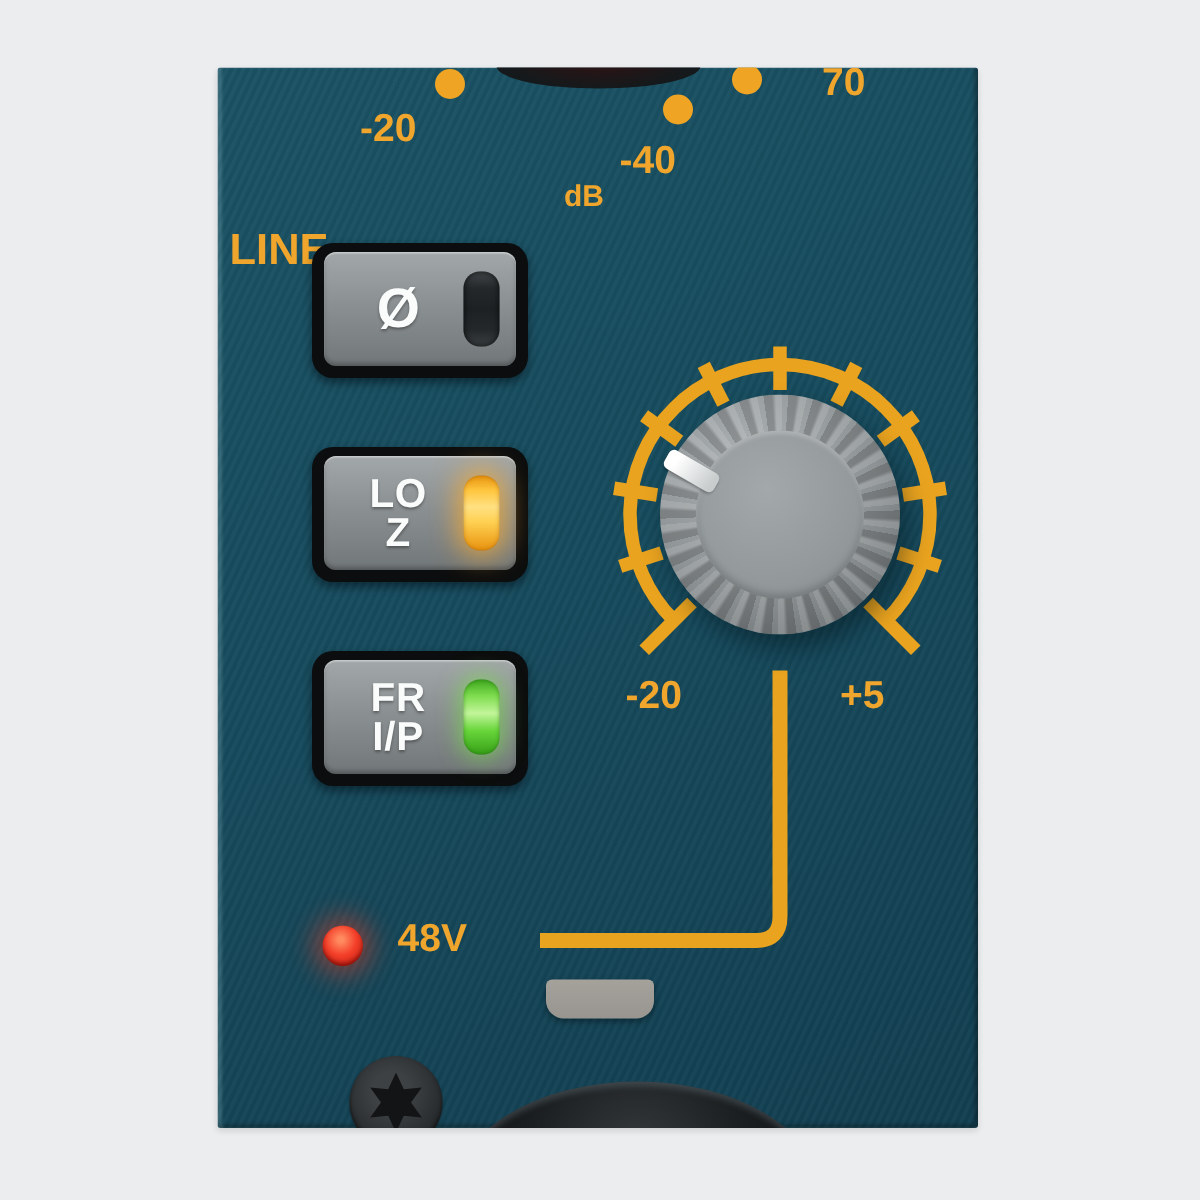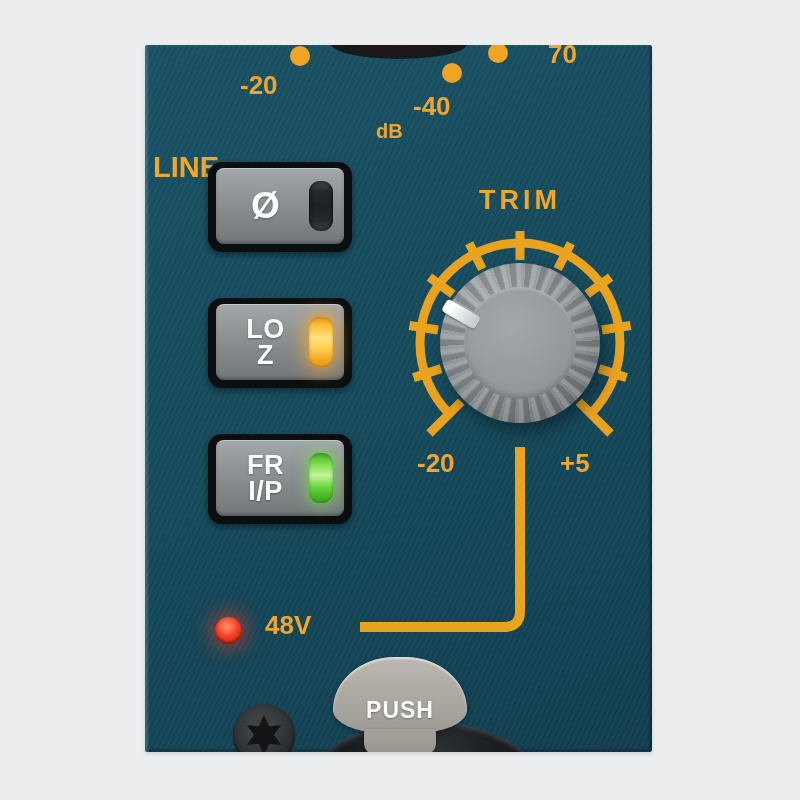--- a/index.html
+++ b/index.html
@@ -174,21 +174,20 @@
   <button class="btn" style="top:389px;">
     <span class="btn-inner">
       <span class="btn-label dual">
         <span style="display:block;">FR</span>
         <span style="display:block;">I/P</span>
       </span>
       <span class="led led-green"></span>
     </span>
   </button>
 
-  <div class="trim-title">TRIM</div>
   <svg id="trim-ticks" width="260" height="260" viewBox="0 0 260 260">
       <path d="M 59.3 200.7 A 100 100 0 1 1 200.7 200.7" fill="none" stroke="#E9A31F" stroke-width="9"></path>
       <line x1="71.31013716151655" y1="188.68986283848344" x2="39.49033200812191" y2="220.50966799187808" stroke="#E9A31F" stroke-width="9"></line>
       <line x1="51.06230914750225" y1="155.64841053312063" x2="23.481670174942792" y2="164.6099033699941" stroke="#E9A31F" stroke-width="9"></line>
       <line x1="48.02186773060356" y1="117.01593940166083" x2="19.378905853344577" y2="112.47933991549414" stroke="#E9A31F" stroke-width="9"></line>
       <line x1="62.85158946687936" y1="81.21382405972473" x2="39.390096630005885" y2="64.16805174324301" stroke="#E9A31F" stroke-width="9"></line>
       <line x1="92.31878852161762" y1="56.04645849236546" x2="79.15306402917076" y2="30.2072692909028" stroke="#E9A31F" stroke-width="9"></line>
       <line x1="130" y1="47" x2="130" y2="18" stroke="#E9A31F" stroke-width="9"></line>
       <line x1="167.68121147838238" y1="56.04645849236546" x2="180.84693597082924" y2="30.2072692909028" stroke="#E9A31F" stroke-width="9"></line>
       <line x1="197.14841053312063" y1="81.21382405972473" x2="220.60990336999413" y2="64.16805174324301" stroke="#E9A31F" stroke-width="9"></line>
@@ -207,22 +206,19 @@
   </div>
 
   <div class="lbl" style="left:272px;top:405px;">-20</div>
   <div class="lbl" style="left:415px;top:405px;">+5</div>
 
   <div class="led-48v"></div>
   <div class="lbl" style="left:120px;top:567px;">48V</div>
 
   <div class="big-knob"></div>
   <div class="push-tab">
-    <div class="push-dome">
-      <span class="push-text">PUSH</span>
-    </div>
     <div class="push-stem"></div>
   </div>
   <div class="screw">
     <div class="screw-star"></div>
   </div>
 
 </div>
 
 </body></html>

